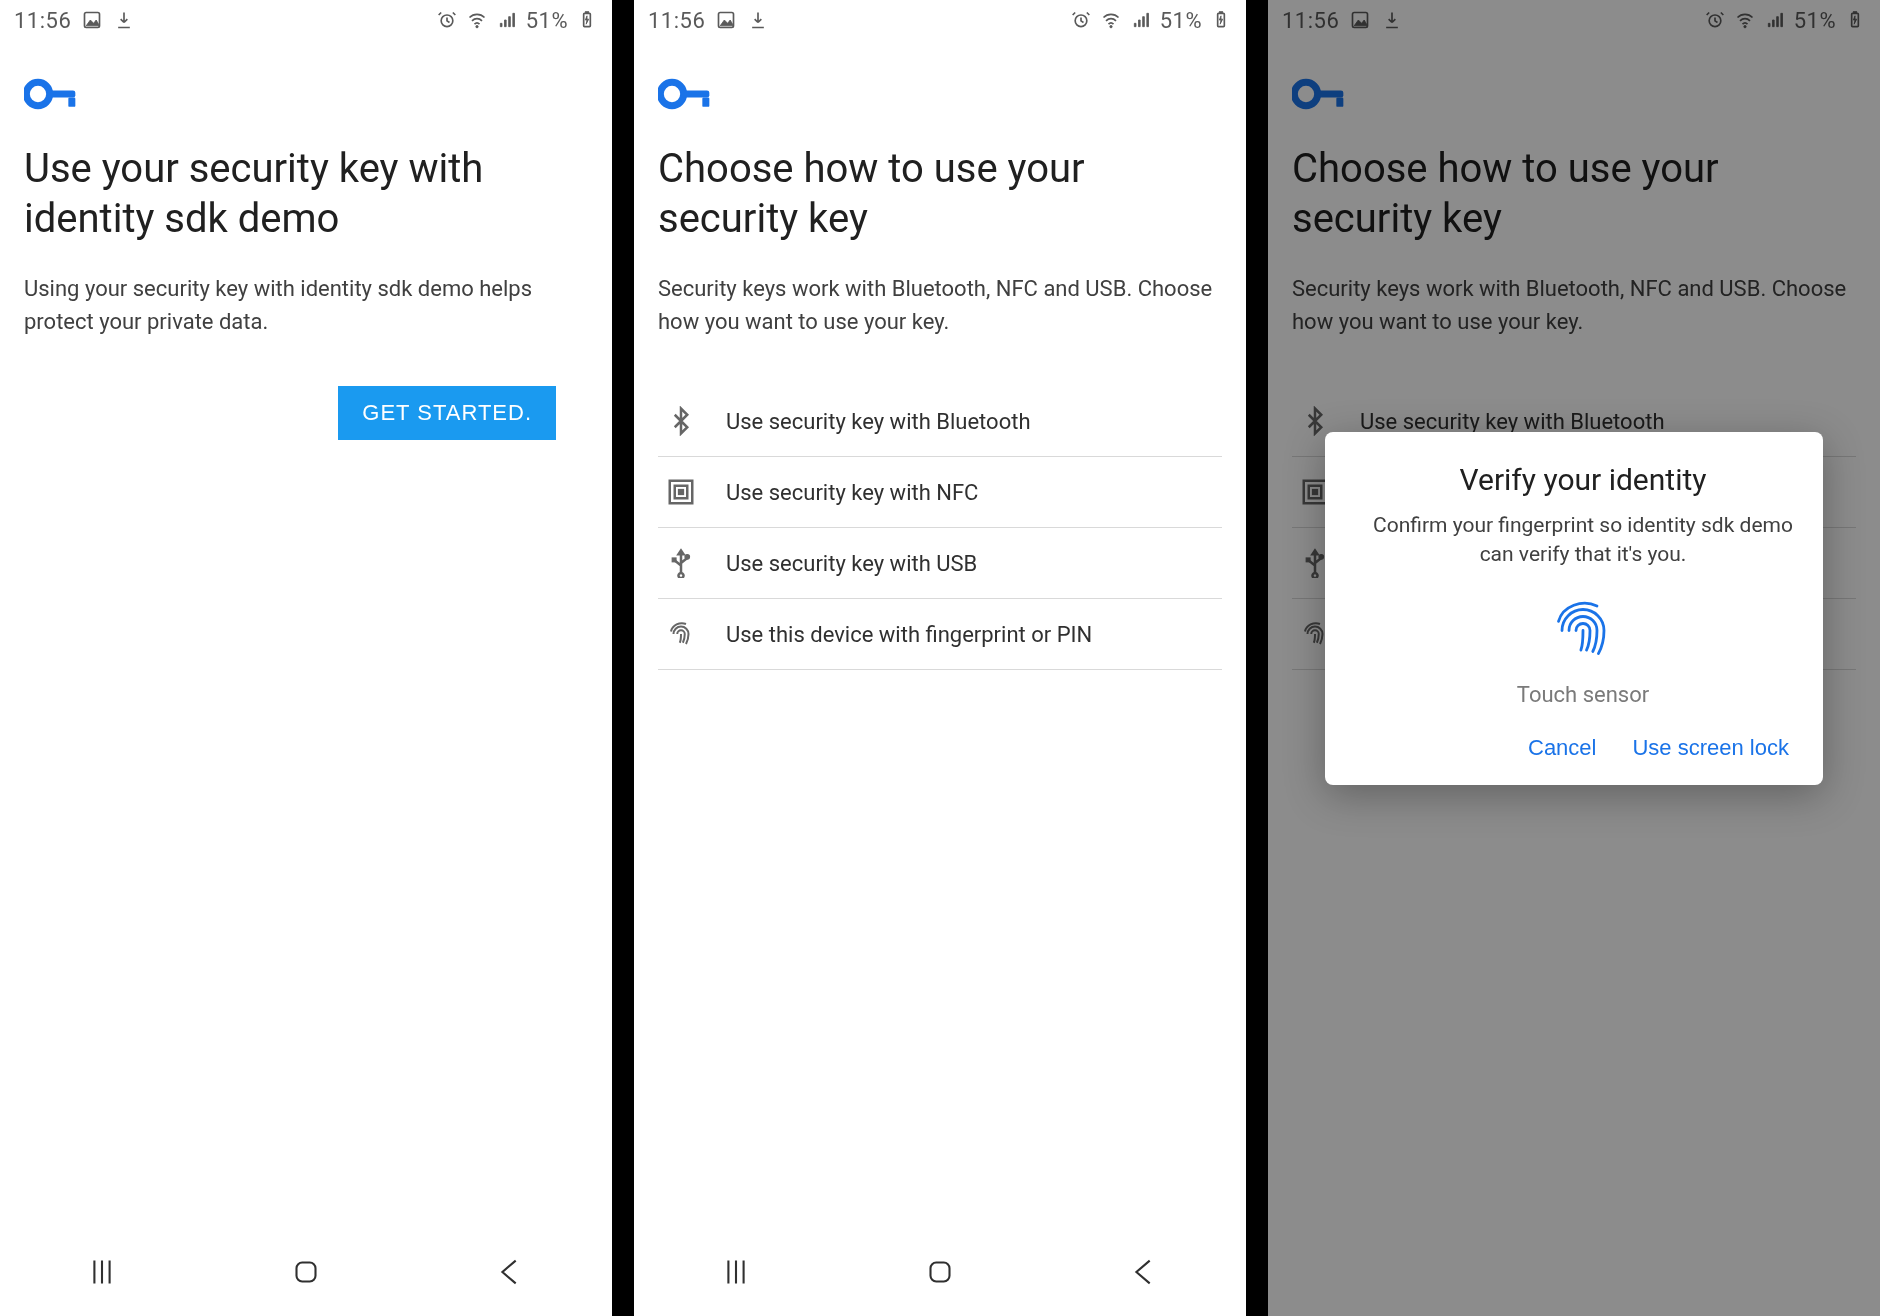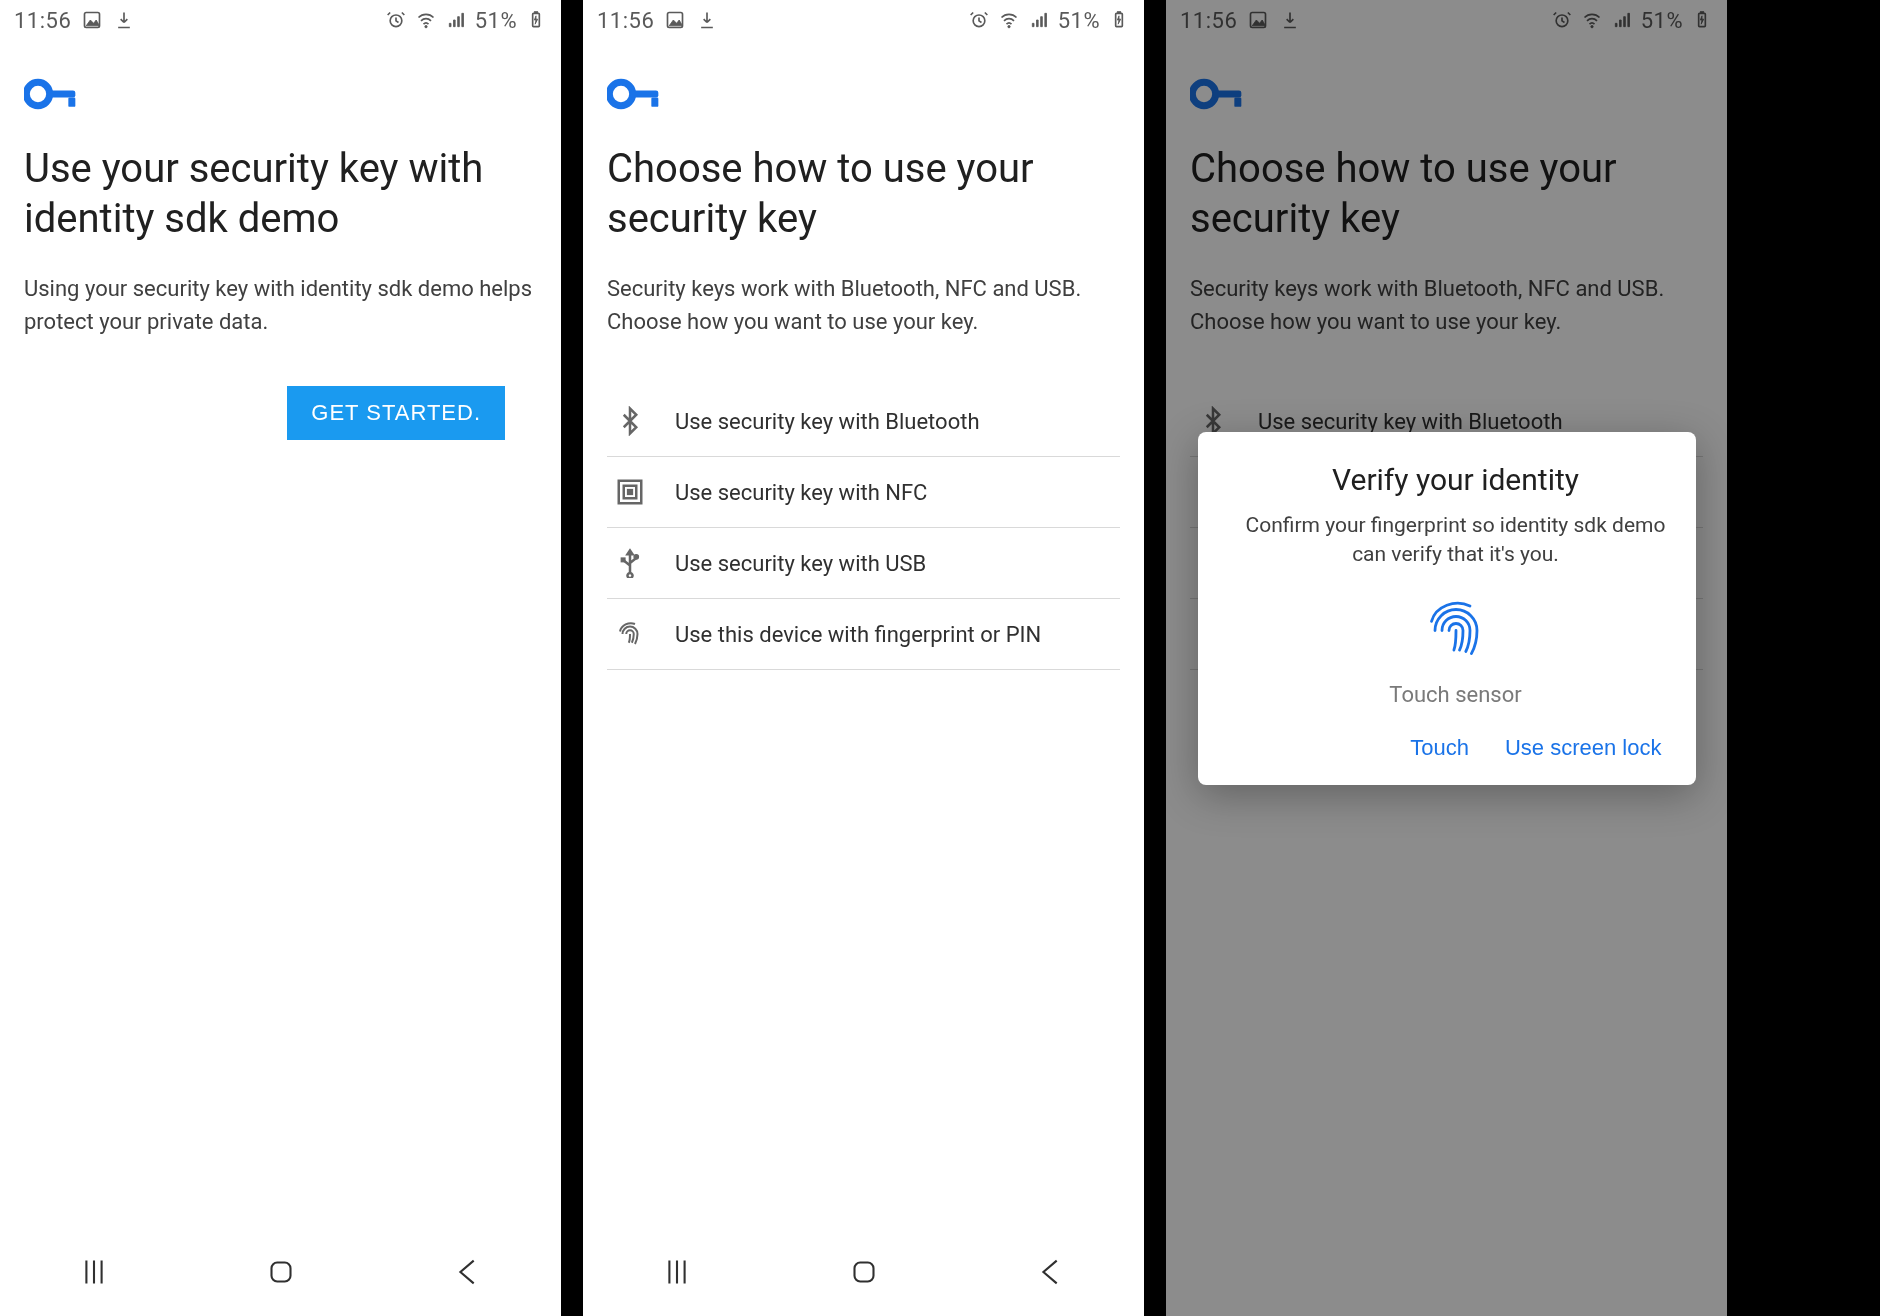--- a/index.html
+++ b/index.html
@@ -1,19 +1,19 @@
 <!DOCTYPE html>
 <html><head>
 <meta charset="utf-8">
 <style>
   * { box-sizing: border-box; margin: 0; padding: 0; }
   html, body { width: 1880px; height: 1316px; background: #000; font-family: Roboto, "Helvetica Neue", Arial, sans-serif; color: #202020; }
   .stage { display: flex; width: 1880px; height: 1316px; gap: 22px; background:#000; }
 
-  .phone { position: relative; width: 561px; height: 1316px; background: #fff; }
+  .phone { position: relative; width: 612px; height: 1316px; background: #fff; }
   .phone.dimmed .page, .phone.dimmed .status-bar { filter: none; }
   .phone.dimmed::before {
     content:""; position:absolute; inset:0; background: rgba(0,0,0,0.45); z-index: 5;
   }
 
   
   .status-bar {
     height: 40px; display:flex; align-items:center; padding: 0 14px;
     font-size: 22px; color:#5a5a5a; letter-spacing: 0.5px;
   }
@@ -380,21 +380,21 @@
         <svg viewBox="0 0 100 100">
           <path d="M20 55a30 30 0 0 1 60 0c0 12-3 24-8 33"></path>
           <path d="M30 55a20 20 0 0 1 40 0c0 12-2 22-6 30"></path>
           <path d="M40 55a10 10 0 0 1 20 0c0 10-1 20-5 28"></path>
           <path d="M50 55c0 10 0 20-3 28"></path>
           <path d="M15 42c6-22 34-32 55-22"></path>
         </svg>
       </div>
       <div class="touch-sensor">Touch sensor</div>
       <div class="dlg-actions">
-        <button>Touch</button>
+        <button>Cancel</button>
         <button>Use screen lock</button>
       </div>
     </div>
 
     <div class="navbar">
       <div class="nav-btn">
           <svg viewBox="0 0 40 40">
             <path d="M12 8v24M20 8v24M28 8v24"></path>
           </svg>
         </div>

